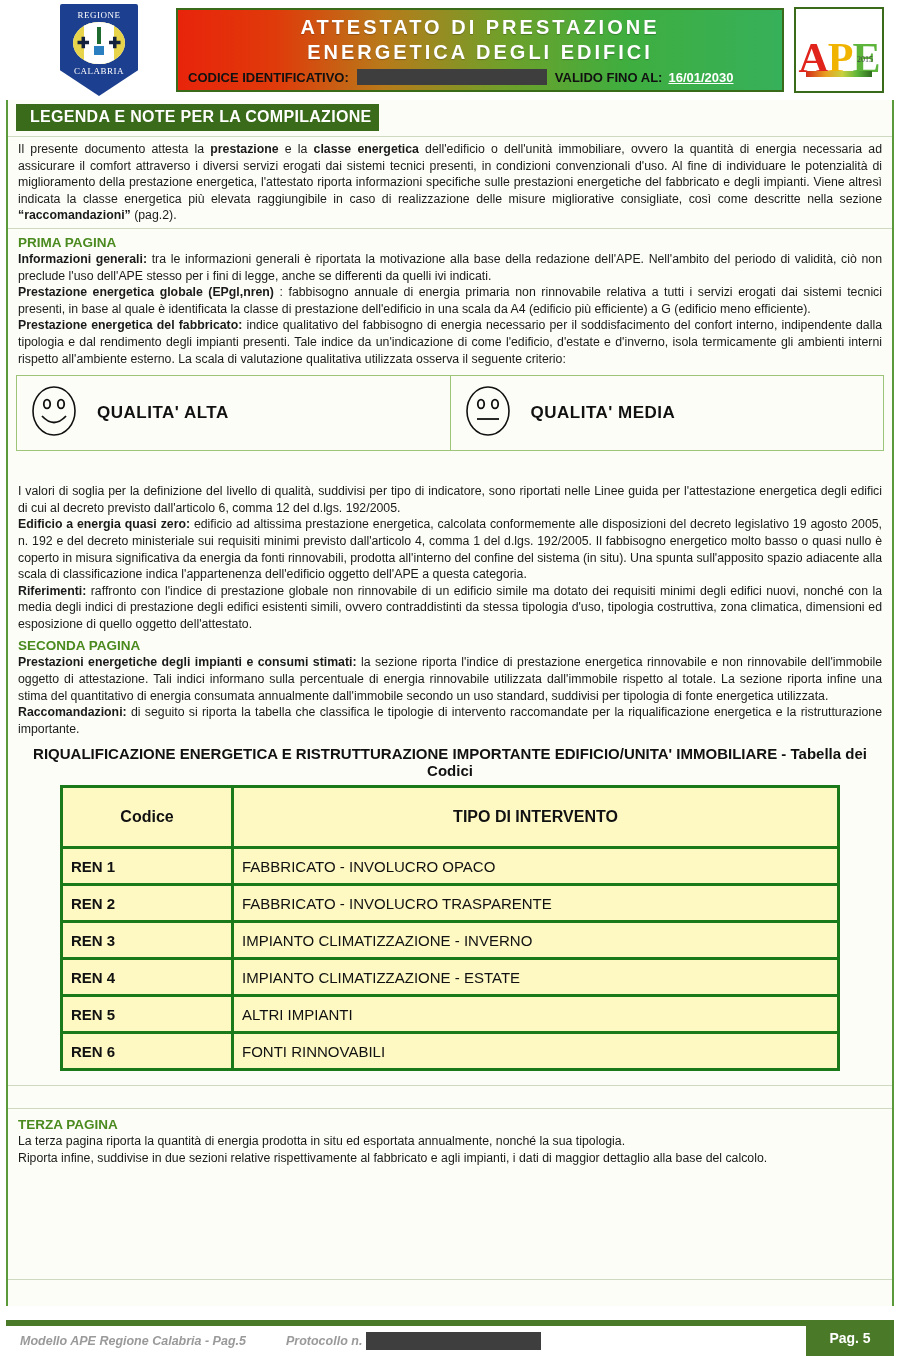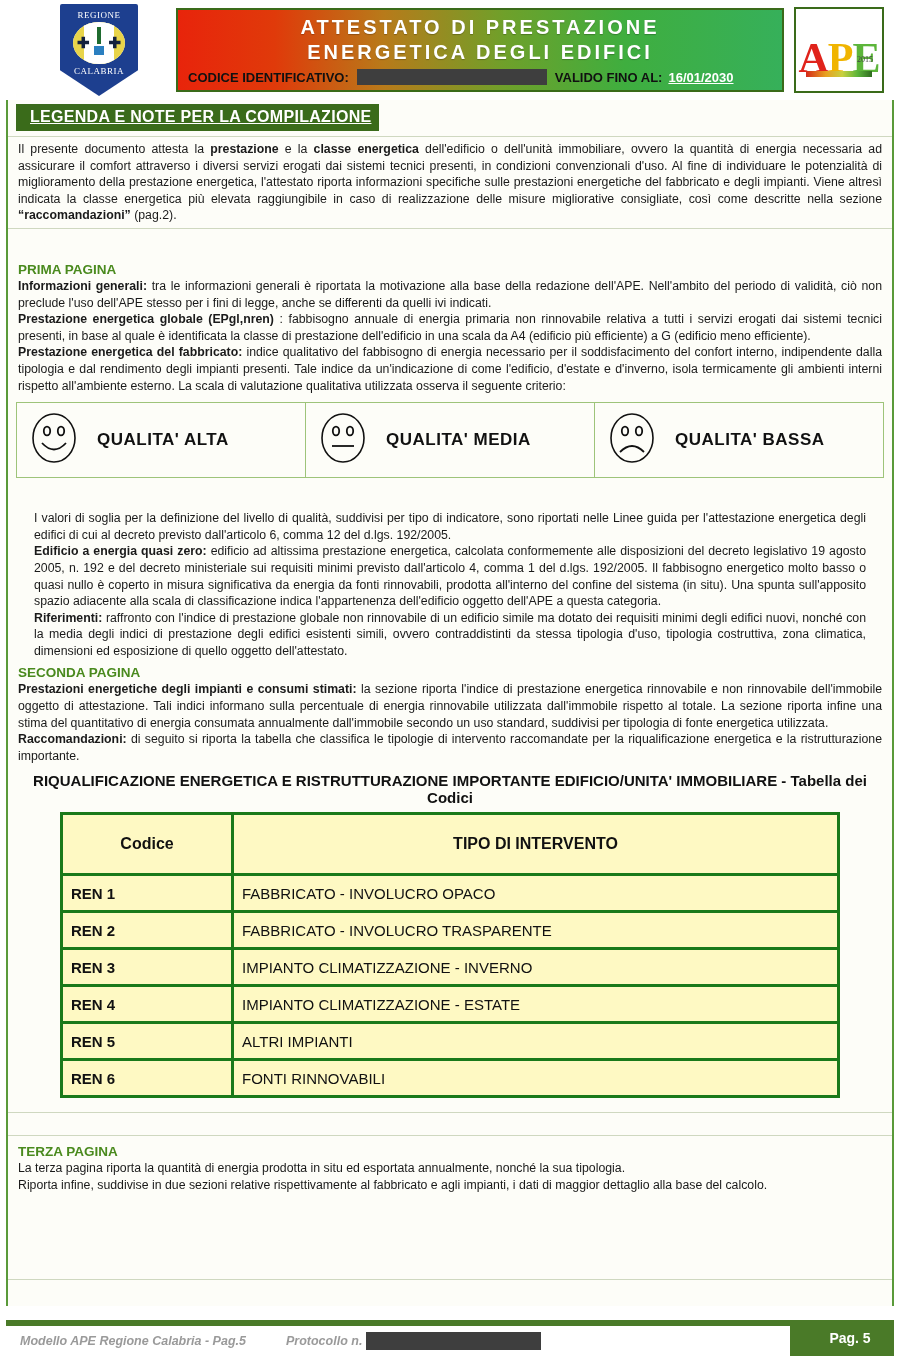--- a/index.html
+++ b/index.html
@@ -174,21 +174,20 @@
 
   .section-head {
     background: #3a6b1a;
     color: #ffffff;
     font-weight: bold;
     font-size: 16px;
     letter-spacing: .3px;
     padding: 4px 8px 5px 14px;
     display: inline-block;
     margin: 4px 0 0 8px;
-    text-decoration: underline;
   }
 
   .textblock {
     border: 1px solid #cfd8c0;
     border-left: none; border-right: none;
     margin: 5px 0 0 0;
     padding: 4px 10px 4px 10px;
   }
 
   p.para {
@@ -313,21 +312,20 @@
     position: absolute;
     right: 0; top: -6px;
     width: 88px; height: 36px;
     background: #4a7a28;
     color: #ffffff;
     font-weight: bold;
     font-size: 14px;
     display: flex;
     align-items: center;
     justify-content: center;
-    padding-left: 16px;
   }
 </style>
 </head>
 <body>
 
 <div class="header">
 
   <div class="logo-calabria">
     <div class="shield"></div>
     <div class="shield-txt-top">REGIONE</div>
@@ -366,21 +364,21 @@
 <div class="page">
 
   <div class="section-head">LEGENDA E NOTE PER LA COMPILAZIONE</div>
 
   
   <div class="textblock">
     <p class="para"><span>Il presente documento attesta la </span><span class="b">prestazione</span><span> e la </span><span class="b">classe energetica</span><span> dell'edificio o dell'unità immobiliare, ovvero la quantità di energia necessaria ad assicurare il comfort attraverso i diversi servizi erogati dai sistemi tecnici presenti, in condizioni convenzionali d'uso. Al fine di individuare le potenzialità di miglioramento della prestazione energetica, l'attestato riporta informazioni specifiche sulle prestazioni energetiche del fabbricato e degli impianti.  Viene altresì indicata la classe energetica più elevata raggiungibile in caso di realizzazione delle misure migliorative consigliate, così come descritte nella sezione </span><span class="b">“raccomandazioni”</span><span> (pag.2).</span></p>
   </div>
 
   
-  <div style="padding:2px 10px 0 10px;margin-top:27px;">
+  <div style="padding:2px 10px 0 10px;">
     <div class="sub-head">PRIMA PAGINA</div>
     <p class="para"><span class="b">Informazioni generali:</span><span> tra le informazioni generali è riportata la motivazione alla base della redazione dell'APE. Nell'ambito del periodo di validità, ciò non preclude l'uso dell'APE stesso per i fini di legge, anche se differenti da quelli ivi indicati.</span></p>
     <p class="para"><span class="b">Prestazione energetica globale (EPgl,nren)</span><span> : fabbisogno annuale di energia primaria non rinnovabile relativa a tutti i servizi erogati dai sistemi tecnici presenti, in base al quale è identificata la classe di prestazione dell'edificio in una scala da A4 (edificio più efficiente) a G (edificio meno efficiente).</span></p>
     <p class="para"><span class="b">Prestazione energetica del fabbricato:</span><span> indice qualitativo del fabbisogno di energia necessario per il soddisfacimento del confort interno, indipendente dalla tipologia e dal rendimento degli impianti presenti. Tale indice da un'indicazione di come l'edificio, d'estate e d'inverno, isola termicamente gli ambienti interni rispetto all'ambiente esterno. La scala di valutazione qualitativa utilizzata osserva il seguente criterio:</span></p>
   </div>
 
   
   <div class="quality-row">
 
     <div class="quality-cell">
@@ -400,35 +398,24 @@
         <svg width="46" height="52" viewBox="0 0 46 52">
           <ellipse cx="23" cy="26" rx="21" ry="24" fill="none" stroke="#111" stroke-width="1.6"></ellipse>
           <ellipse cx="16" cy="19" rx="3.2" ry="4.4" fill="none" stroke="#111" stroke-width="1.8"></ellipse>
           <ellipse cx="30" cy="19" rx="3.2" ry="4.4" fill="none" stroke="#111" stroke-width="1.8"></ellipse>
           <line x1="12" y1="34" x2="34" y2="34" stroke="#111" stroke-width="1.8"></line>
         </svg>
       </span>
       <span class="quality-label">QUALITA' MEDIA</span>
     </div>
 
-    <div class="quality-cell">
-      <span class="face">
-        <svg width="46" height="52" viewBox="0 0 46 52">
-          <ellipse cx="23" cy="26" rx="21" ry="24" fill="none" stroke="#111" stroke-width="1.6"></ellipse>
-          <ellipse cx="16" cy="19" rx="3.2" ry="4.4" fill="none" stroke="#111" stroke-width="1.8"></ellipse>
-          <ellipse cx="30" cy="19" rx="3.2" ry="4.4" fill="none" stroke="#111" stroke-width="1.8"></ellipse>
-          <path d="M11 40 Q23 28 35 40" fill="none" stroke="#111" stroke-width="1.8"></path>
-        </svg>
-      </span>
-      <span class="quality-label">QUALITA' BASSA</span>
-    </div>
-  </div>
-
-  
-  <div style="padding:0 26px;margin-top:32px;">
+  </div>
+
+  
+  <div style="padding:0 10px;margin-top:32px;">
     <p class="para">I valori di soglia per la definizione del livello di qualità, suddivisi per tipo di indicatore, sono riportati nelle Linee guida per l'attestazione energetica degli edifici di cui al decreto previsto dall'articolo 6, comma 12 del d.lgs. 192/2005.</p>
     <p class="para"><span class="b">Edificio a energia quasi zero:</span><span> edificio ad altissima prestazione energetica, calcolata conformemente alle disposizioni del decreto legislativo 19 agosto 2005, n. 192 e del decreto ministeriale sui requisiti minimi previsto dall'articolo 4, comma 1 del d.lgs. 192/2005. Il fabbisogno energetico molto basso o quasi nullo è coperto in misura significativa da energia da fonti rinnovabili, prodotta all'interno del confine del sistema (in situ). Una spunta sull'apposito spazio adiacente alla scala di classificazione indica l'appartenenza dell'edificio oggetto dell'APE a questa categoria.</span></p>
     <p class="para"><span class="b">Riferimenti:</span><span> raffronto con l'indice di prestazione globale non rinnovabile di un edificio simile ma dotato dei requisiti minimi degli edifici nuovi, nonché con la media degli indici di prestazione degli edifici esistenti simili, ovvero contraddistinti da stessa tipologia d'uso, tipologia costruttiva, zona climatica, dimensioni ed esposizione di quello oggetto dell'attestato.</span></p>
   </div>
 
   
   <div style="padding:2px 10px 0 10px;">
     <div class="sub-head">SECONDA PAGINA</div>
     <p class="para"><span class="b">Prestazioni energetiche degli impianti e consumi stimati:</span><span> la sezione riporta l'indice di prestazione energetica rinnovabile e non rinnovabile dell'immobile oggetto di attestazione. Tali indici informano sulla percentuale di energia rinnovabile utilizzata dall'immobile rispetto al totale. La sezione riporta infine una stima del quantitativo di energia consumata annualmente dall'immobile secondo un uso standard, suddivisi per tipologia di fonte energetica utilizzata.</span></p>
     <p class="para"><span class="b">Raccomandazioni:</span><span> di seguito si riporta la tabella che classifica le tipologie di intervento raccomandate per la riqualificazione energetica e la ristrutturazione importante.</span></p>

